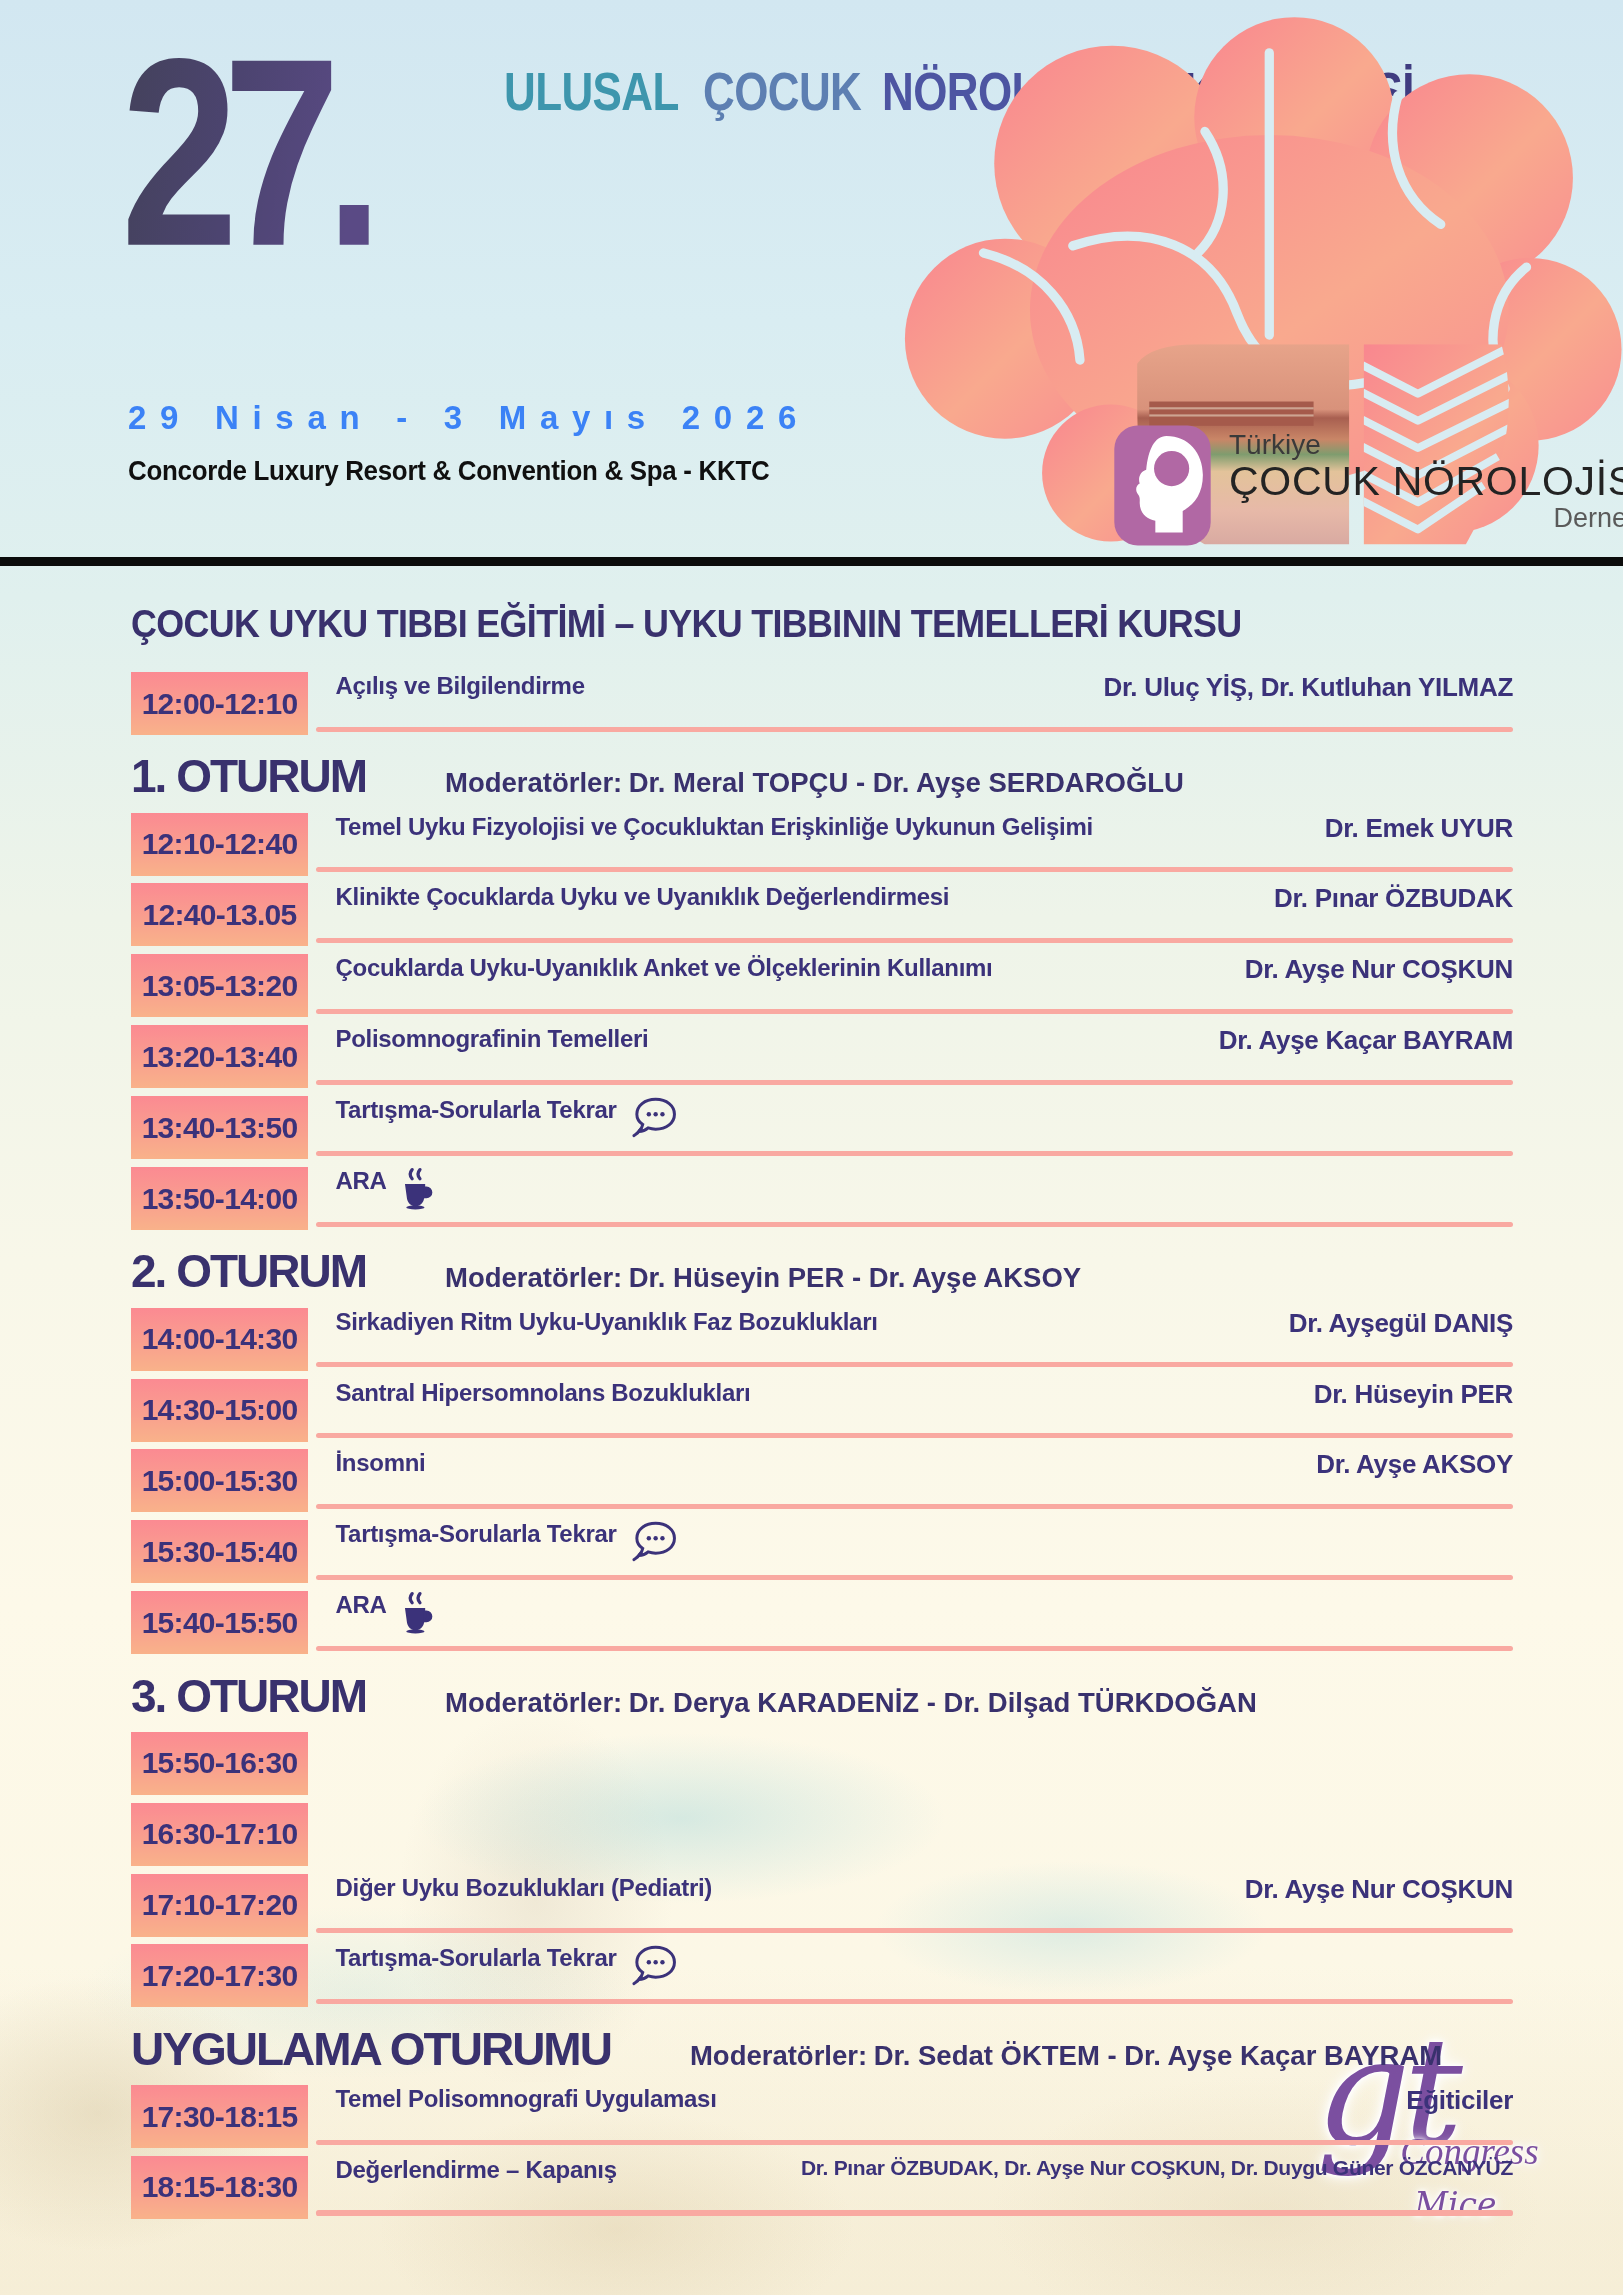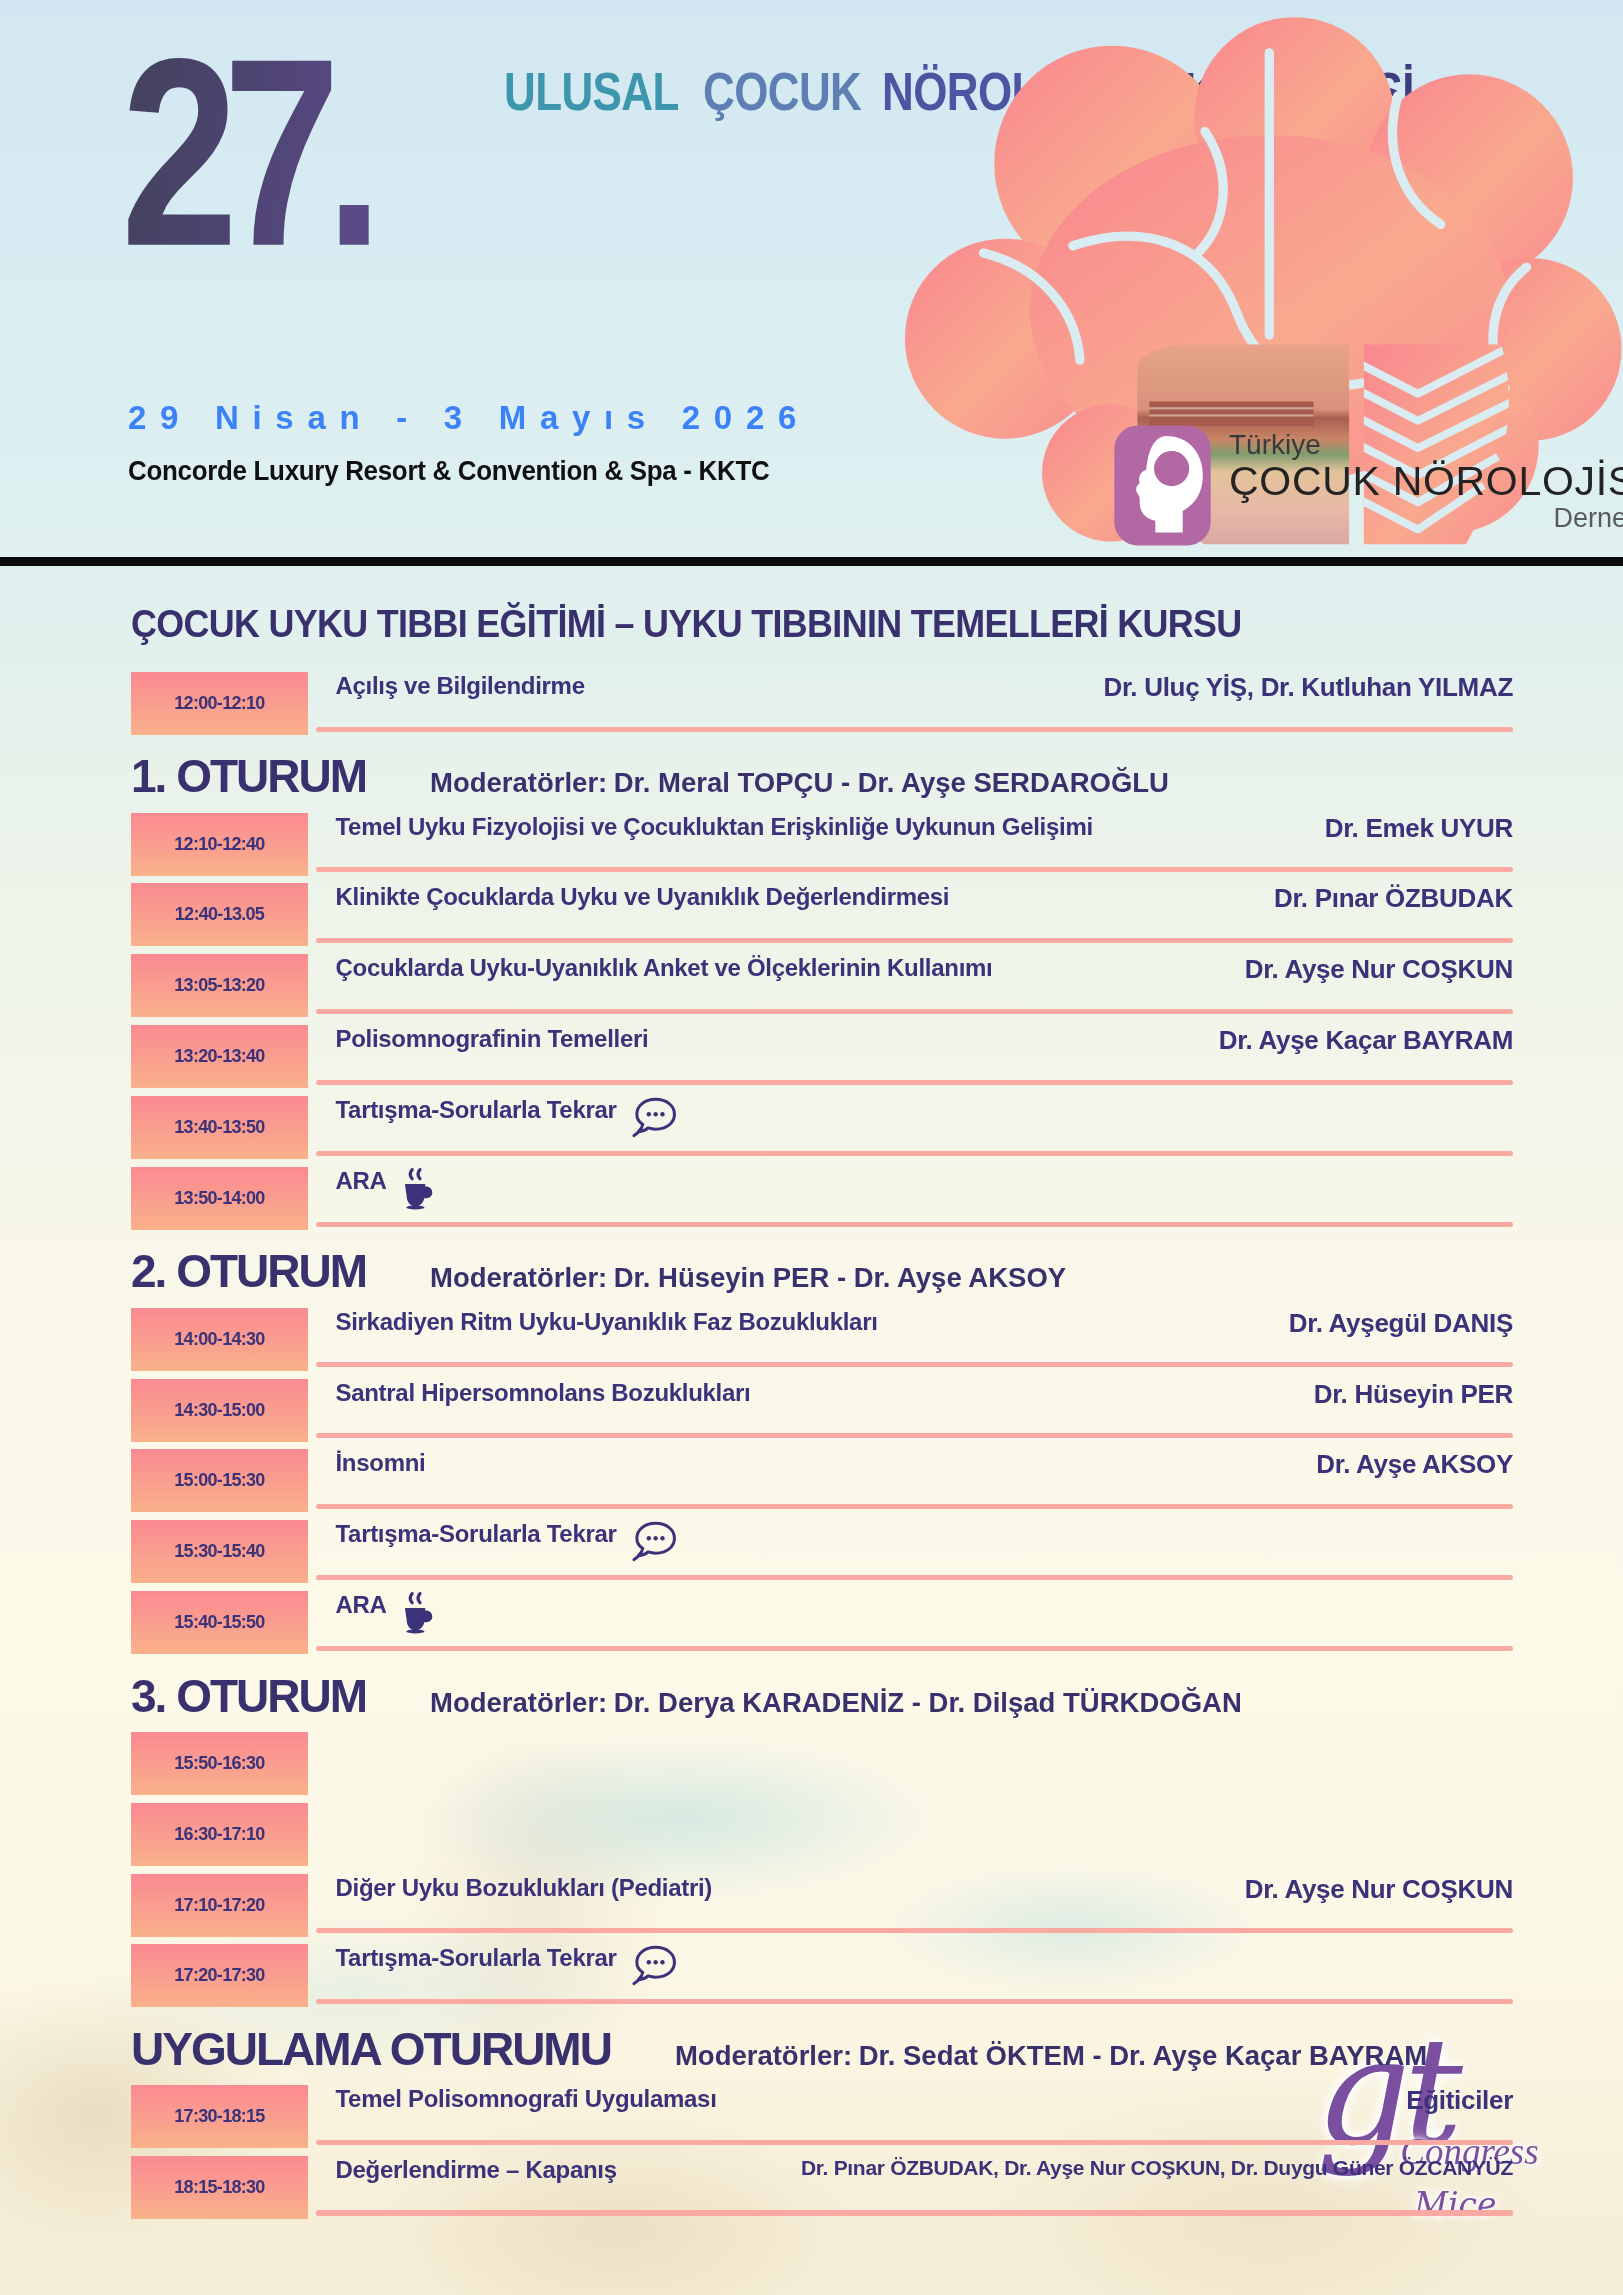--- a/index.html
+++ b/index.html
@@ -45,29 +45,29 @@
   .assoc-country{font-size:28px;font-weight:400;color:#3a3a3a;line-height:31px;}
   .assoc-name{font-size:41px;font-weight:500;color:#232323;letter-spacing:0.7px;line-height:43px;white-space:nowrap;}
   .assoc-suffix{font-size:27px;font-weight:400;color:#5a5a5a;text-align:right;line-height:30px;}
   .divider{position:absolute;left:0;top:557px;width:100%;height:8.5px;background:#0b0b0b;}
   
   .content{position:absolute;left:131px;top:592px;width:1382px;z-index:2;}
   .course-title{font-size:37px;font-weight:800;color:#39316d;letter-spacing:-0.7px;
     margin:10.5px 0 27.5px 0;transform:scale(.97,1.06);transform-origin:left center;white-space:nowrap;}
   .section{margin-top:14.4px;}
   .section.opening{margin-top:0;}
-  .sec-head{display:flex;align-items:baseline;min-height:47px;margin-bottom:9.2px;gap:16px;}
+  .sec-head{display:flex;align-items:baseline;min-height:47px;margin-bottom:9.2px;gap:31px;}
   .sec-title{font-size:46px;font-weight:800;color:#39316d;letter-spacing:-2px;white-space:nowrap;}
   .sec-mods{font-size:27.5px;color:#39316d;white-space:nowrap;margin-left:48px;}
   .mods-label{font-weight:800;}
   .mods-names{font-weight:600;margin-left:6.5px;}
   .srow{display:flex;height:63px;margin-bottom:7.9px;position:relative;}
   .time{flex:0 0 177px;display:flex;align-items:center;justify-content:center;
     background:linear-gradient(180deg,#fb8a92 0%,#f99f8e 55%,#f9b28a 100%);
-    color:#3b327a;font-size:18px;font-weight:800;letter-spacing:-0.7px;}
+    color:#3b327a;font-size:30px;font-weight:800;letter-spacing:-0.7px;}
   .main{flex:1;margin-left:27.5px;display:flex;align-items:flex-start;position:relative;}
   .uline{position:absolute;left:-19.6px;right:0;bottom:3.3px;height:5.2px;background:#f9a9a1;border-radius:2.6px;}
   .topic{font-size:24px;font-weight:600;color:#3b327a;letter-spacing:-0.3px;white-space:nowrap;}
   .topic.small{font-size:19.6px;}
   .icon{margin-left:14.4px;display:flex;align-items:center;}
   .icon svg{display:block;}
   .speaker{margin-left:auto;font-size:26px;font-weight:800;color:#3b327a;letter-spacing:-0.3px;text-align:right;white-space:nowrap;}
   .speaker.small{font-size:21px;}
   
   .gt-logo{position:absolute;right:11.8px;top:2034px;width:295px;z-index:1;color:#7b4fa0;

